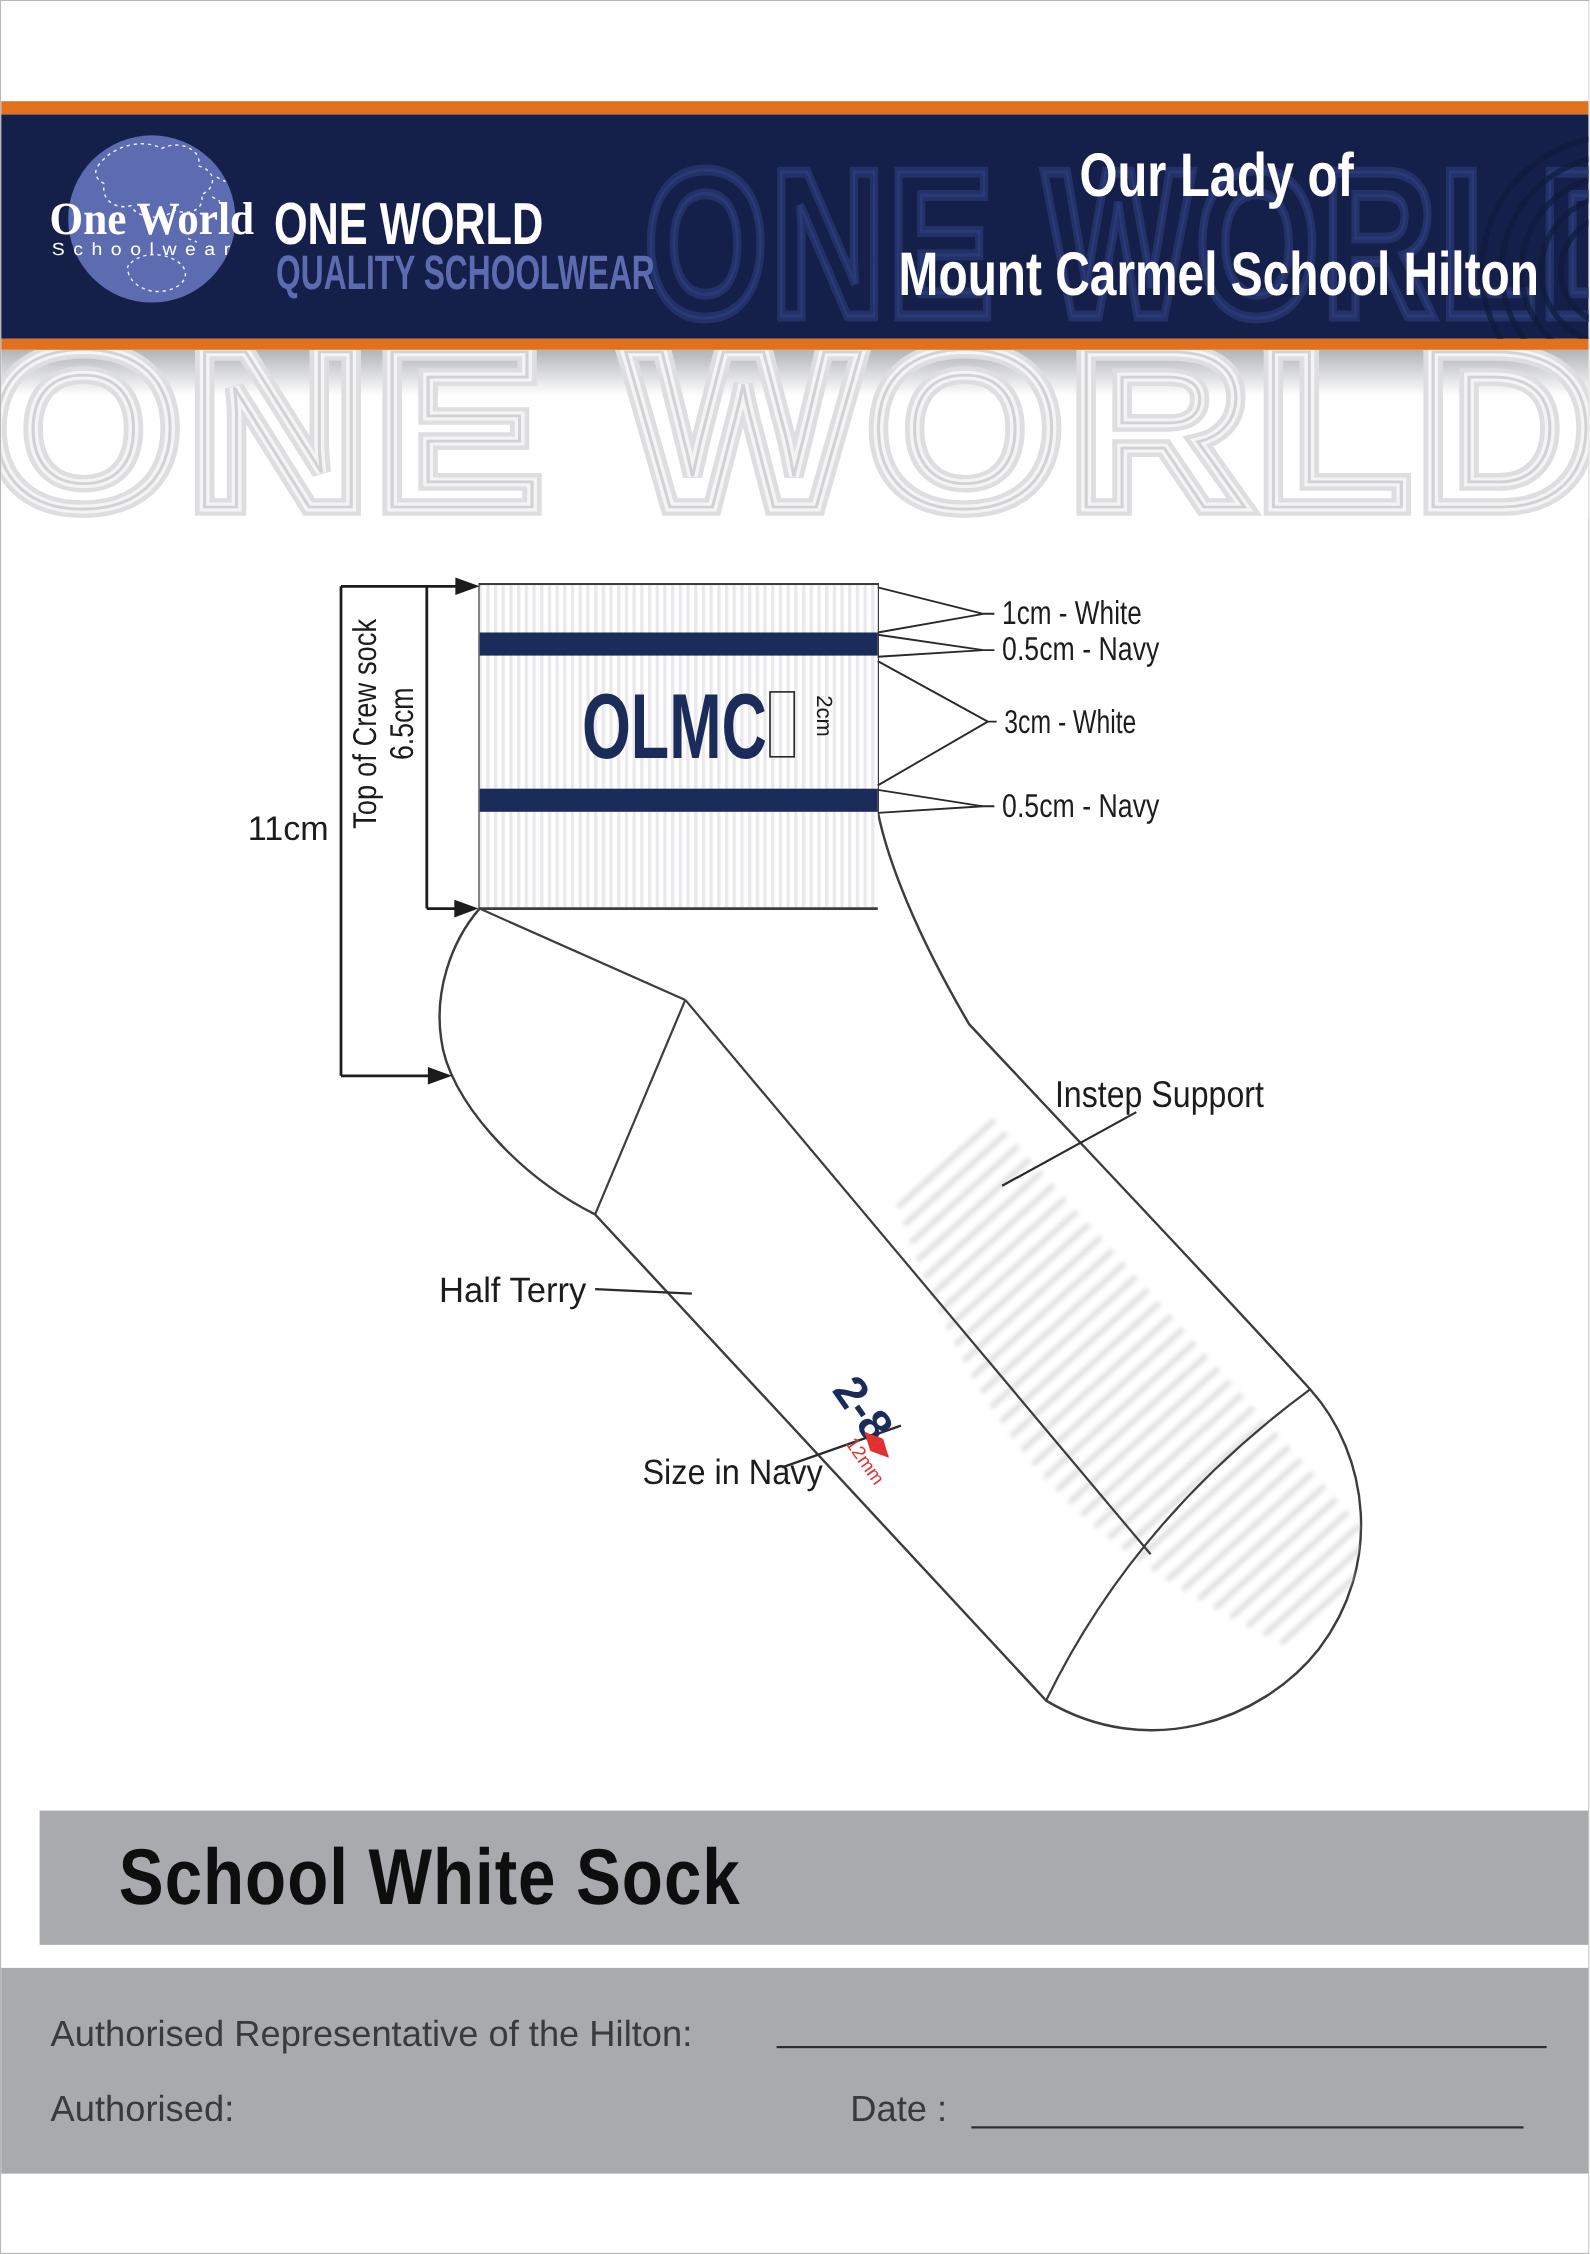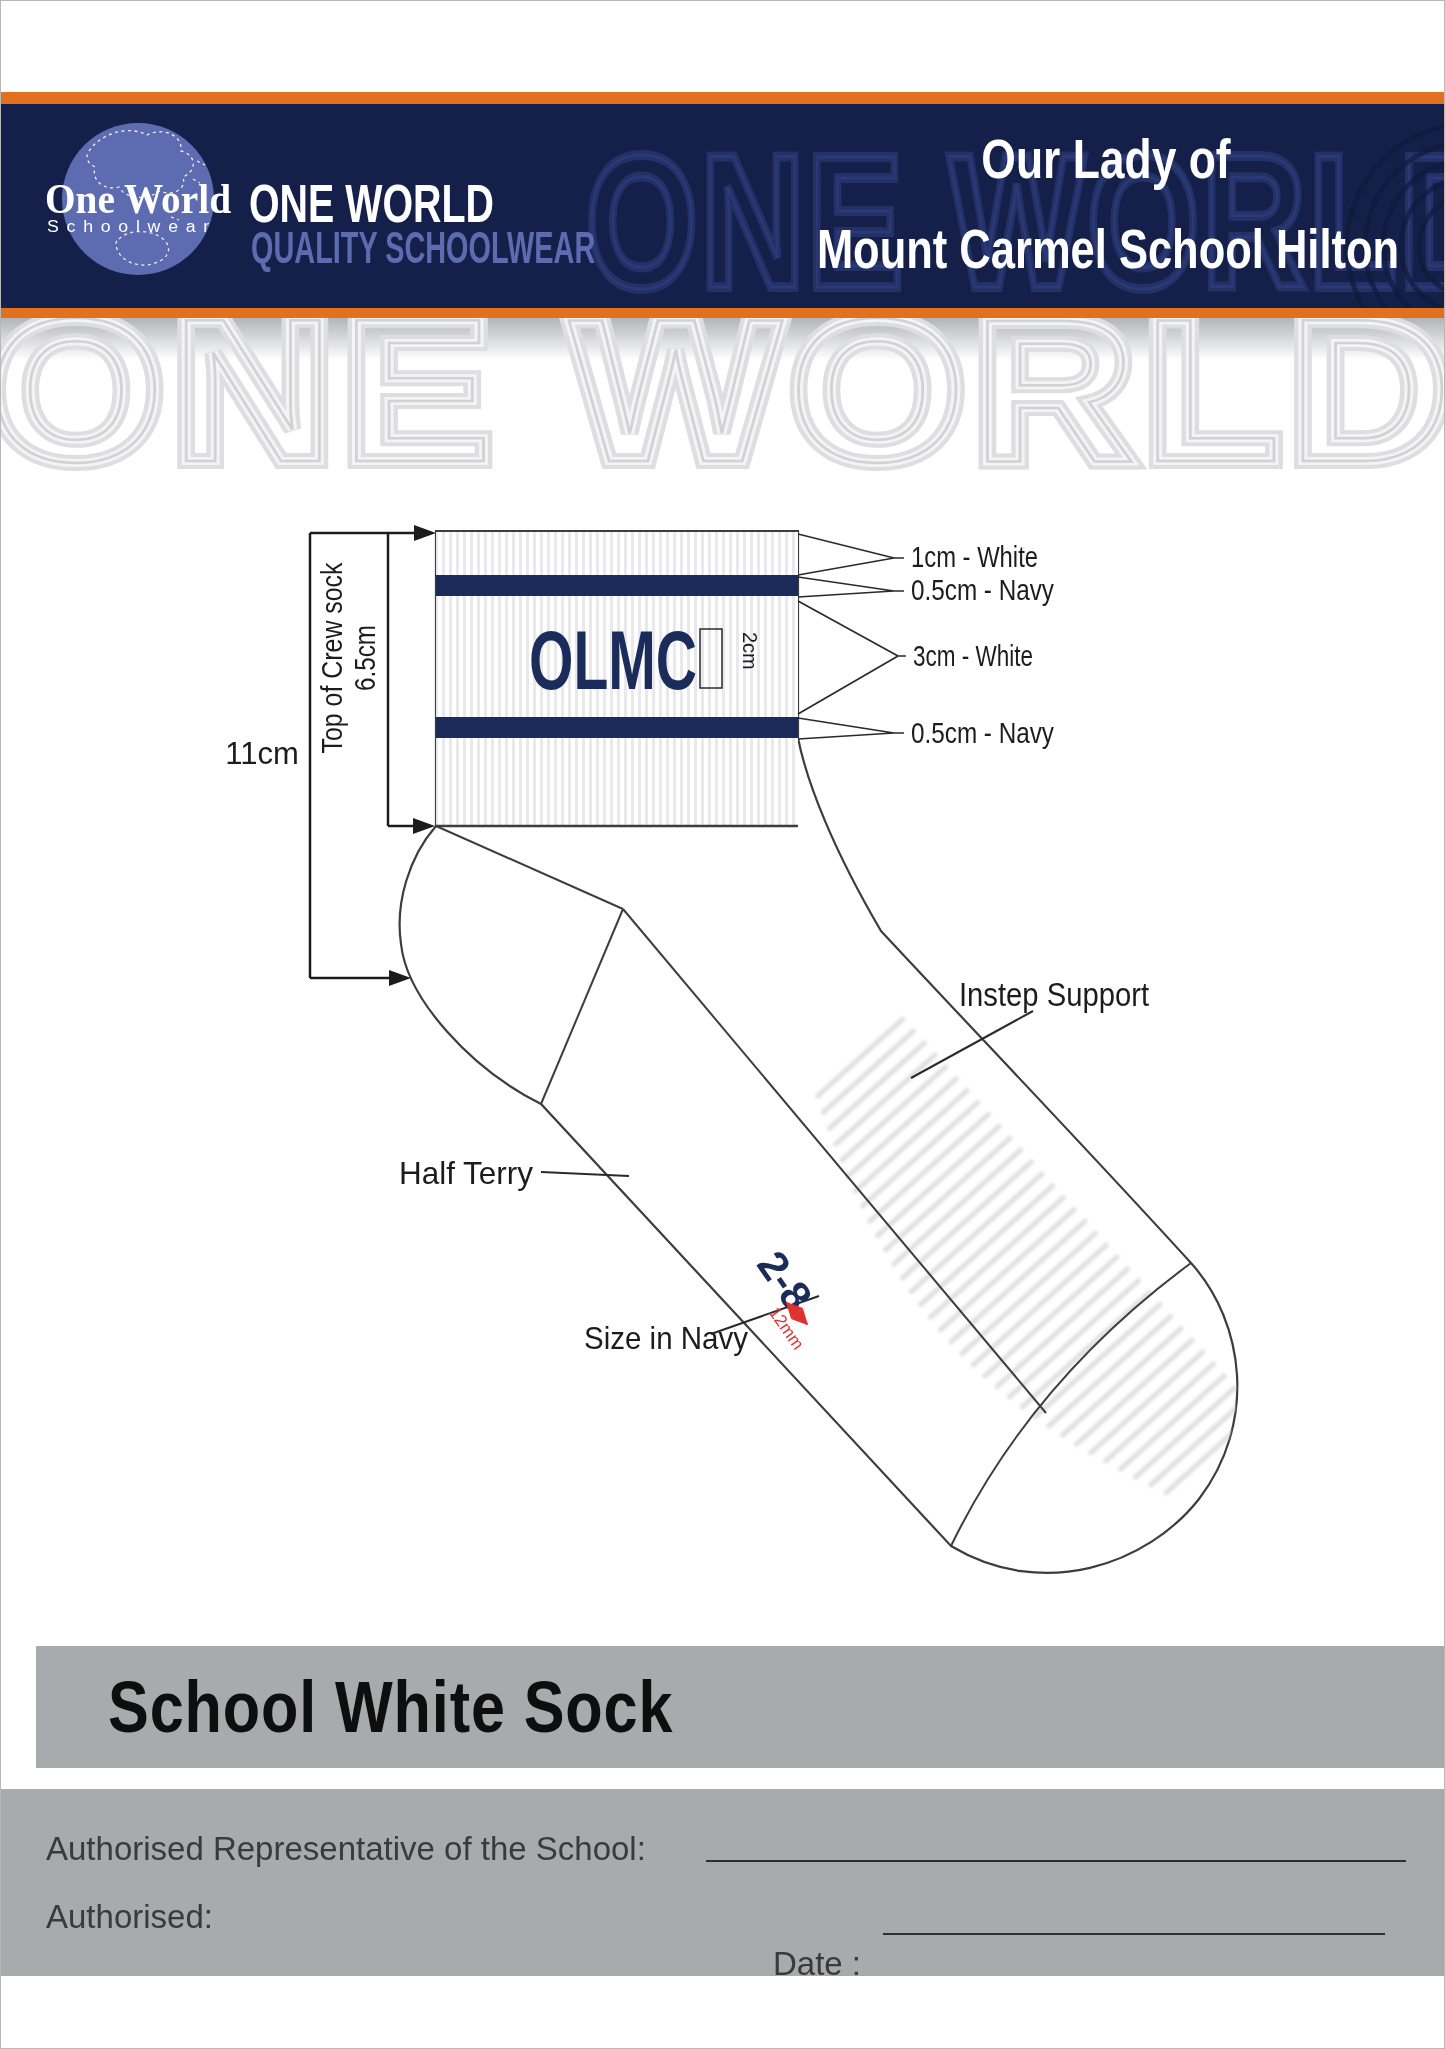--- a/index.html
+++ b/index.html
@@ -18,21 +18,21 @@
   .title-band .title-text{
     margin-left:72px;font-size:72px;font-weight:bold;color:#0e0e0e;
     transform:scaleX(0.85);transform-origin:left center;white-space:nowrap;letter-spacing:1px;
   }
   .footer-band{
     position:absolute;left:0;top:1788px;width:1445px;height:187px;background:#a8aaad;
   }
   .footer-text{position:absolute;font-size:33px;color:#3a3a3a;white-space:nowrap;}
   .auth-label{left:45px;top:41px;}
   .sig-label{left:45px;top:109px;}
-  .date-label{left:772px;top:109px;margin-top:47px;}
+  .date-label{left:772px;top:109px;}
   .sig-line{position:absolute;border-top:2.5px solid #2e2e2e;height:0;}
   .auth-line{left:705px;top:71px;width:700px;}
   .date-line{left:882px;top:144px;width:502px;}
 </style>
 </head>
 <body>
 
 <div class="page">
 
   <svg id="header-svg" width="1445" height="470" viewBox="0 0 1445 470">
@@ -221,20 +221,20 @@
     <g transform="translate(788,1299) rotate(55)">
       <text x="-2" y="24" font-family="Liberation Sans, sans-serif" font-size="17" fill="#e03030">12mm</text>
     </g>
   </svg>
 
   <div class="title-band">
     <div class="title-text">School White Sock</div>
   </div>
 
   <div class="footer-band">
-    <div class="footer-text auth-label">Authorised Representative of the School:</div>
+    <div class="footer-text auth-label">Authorised Representative of the Hilton:</div>
     <div class="sig-line auth-line"></div>
     <div class="footer-text sig-label">Authorised:</div>
     <div class="footer-text date-label">Date :</div>
     <div class="sig-line date-line"></div>
   </div>
 
 </div>
 
 </body></html>

